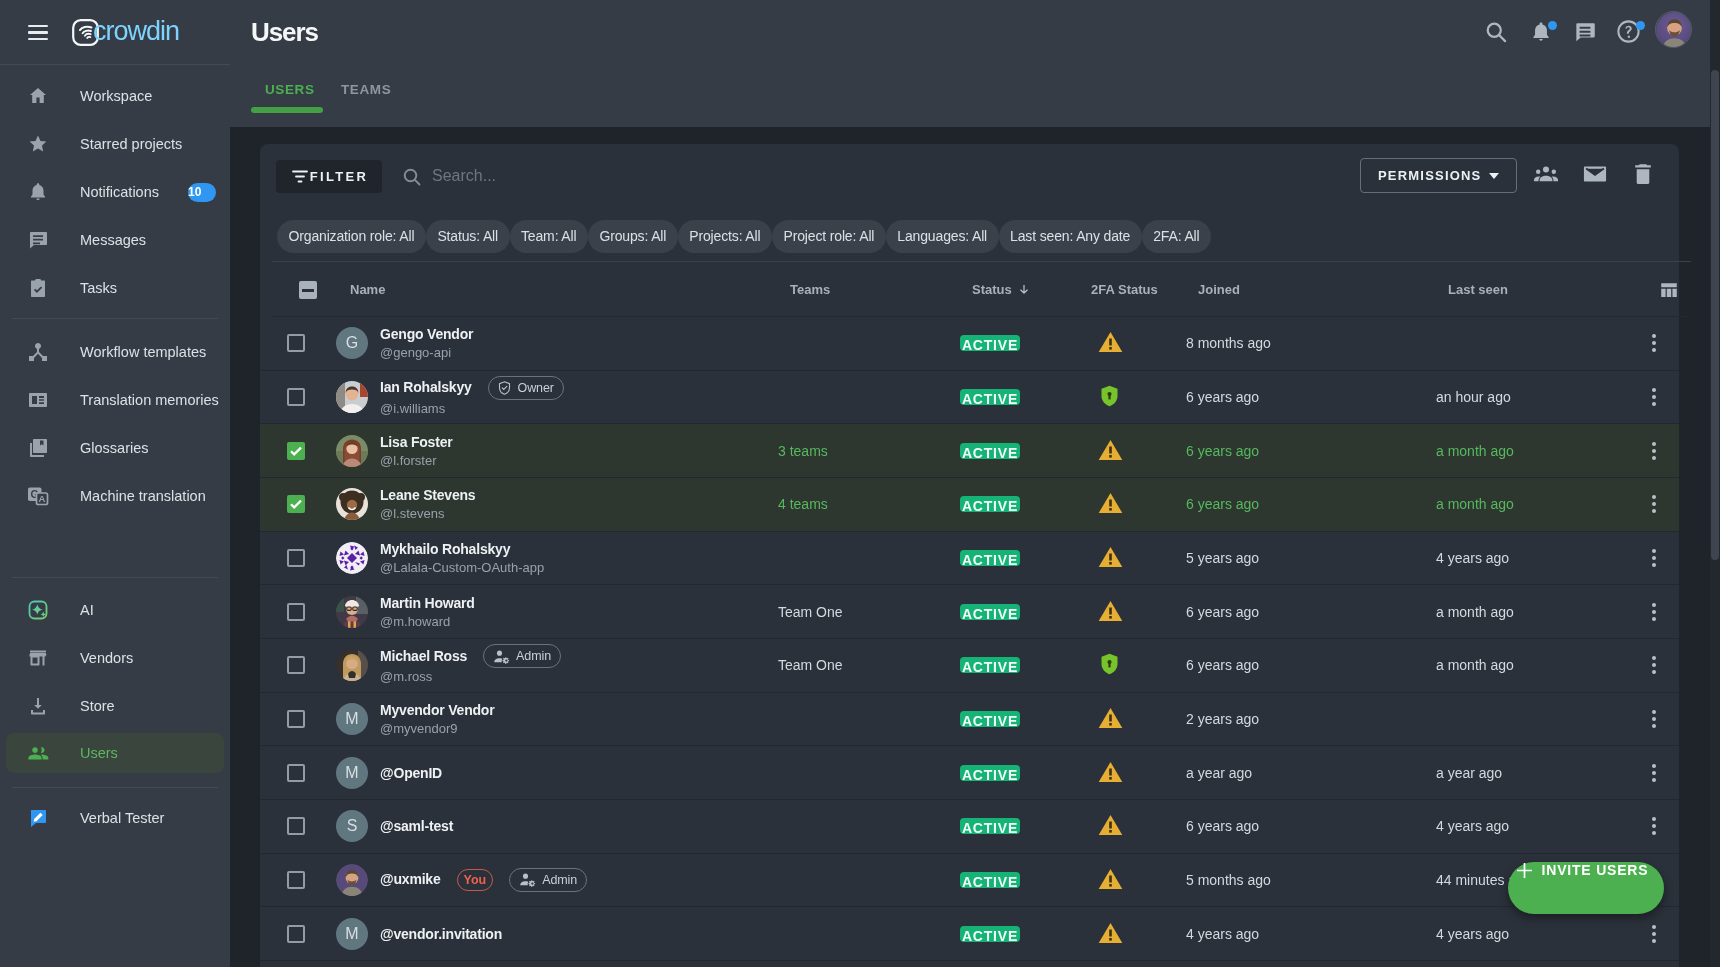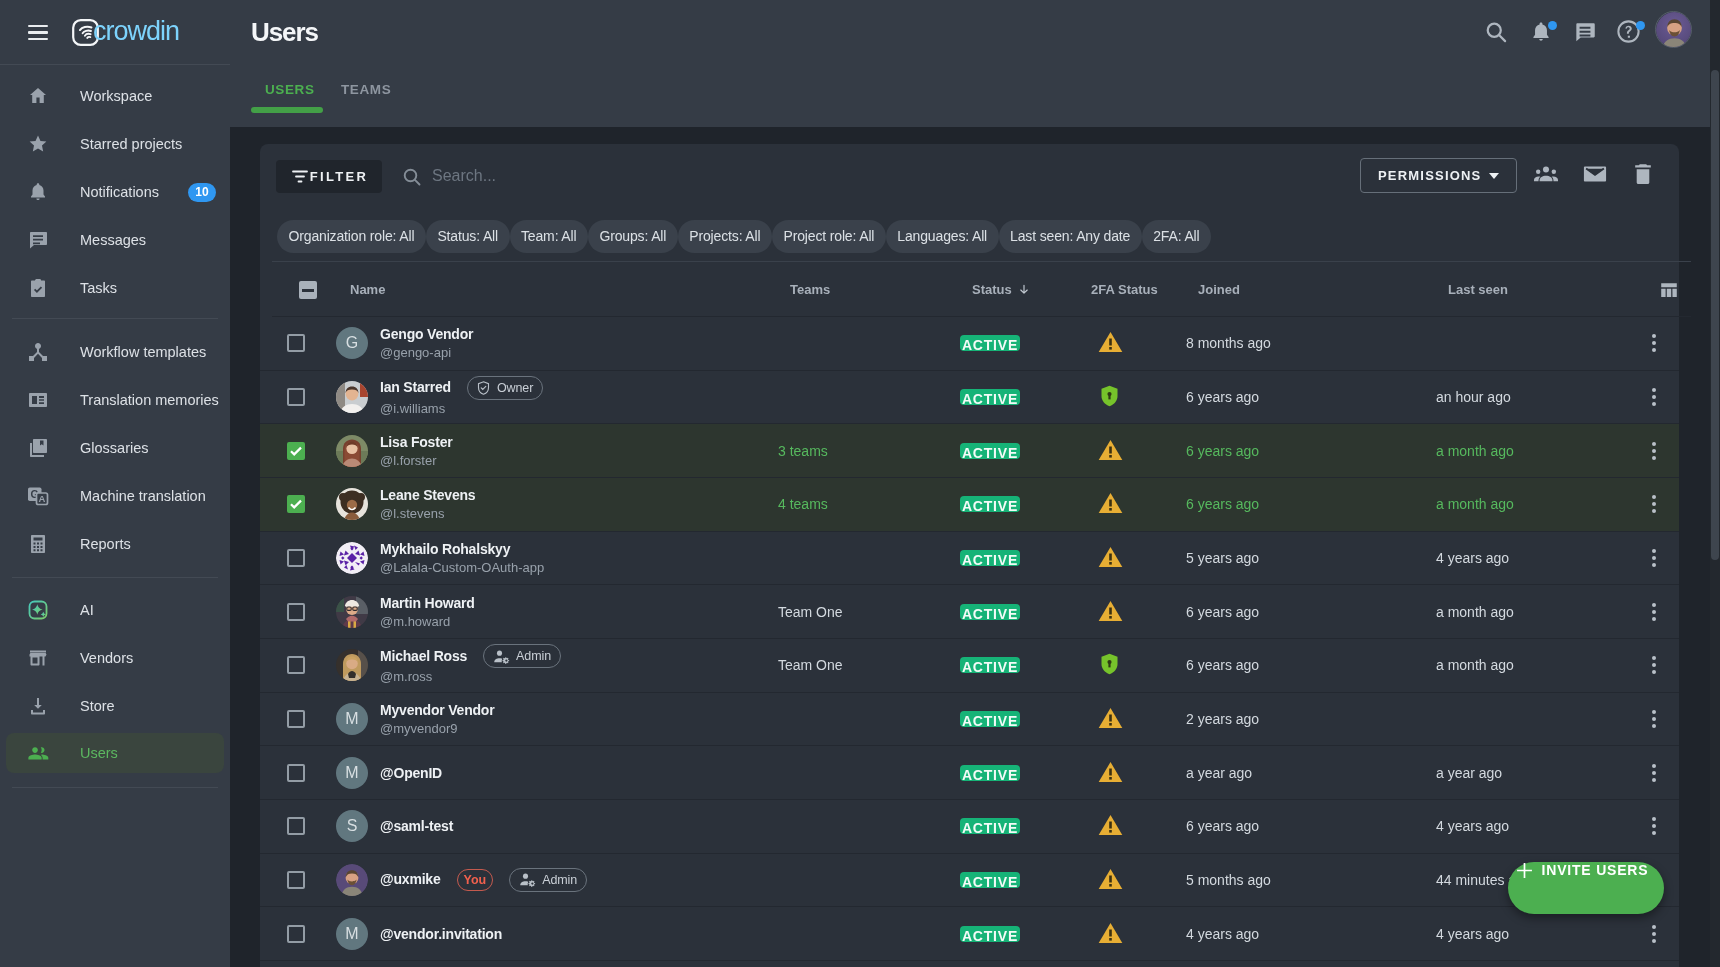--- a/index.html
+++ b/index.html
@@ -13,21 +13,21 @@
 .burger{position:absolute;left:28px;top:25px;width:20px;height:15px}
 .burger div{height:2.4px;background:#e9ecef;border-radius:1px;margin-bottom:4px}
 .logo{position:absolute;left:72px;top:19px}
 .wordmark{position:absolute;left:93px;top:16px;font-size:27px;font-weight:normal;color:#7dd3fc;letter-spacing:-1px}
 .sdiv{position:absolute;left:0;width:230px;height:1px;background:#434a54}
 .sdiv2{position:absolute;left:12px;width:206px;height:1px;background:#434a54}
 .nav{position:absolute;left:0;width:230px;height:48px}
 .nav .ic{position:absolute;left:26px;top:12px;width:24px;height:24px}
 .nav .lb{position:absolute;left:80px;top:50%;transform:translateY(-50%);font-size:14.5px;color:#dde1e6}
 .nav.act .lb{color:#5cb860}
-.badge10{position:absolute;left:188px;top:15px;width:28px;height:19px;background:#2f97f1;border-radius:10px;color:#fff;font-size:12px;font-weight:bold;text-align:center;line-height:19px}
+.badge10{position:absolute;left:188px;top:15px;width:28px;height:19px;background:#2f97f1;border-radius:10px;color:#fff;font-size:12px;font-weight:bold;text-align:left;line-height:19px}
 .usershl{position:absolute;left:6px;top:733px;width:218px;height:40px;background:#3a453e;border-radius:8px}
 
 .title{position:absolute;left:21px;top:17px;font-size:26px;font-weight:bold;color:#f4f6f8;letter-spacing:-1.1px}
 .tab1{position:absolute;left:35px;top:82px;font-size:13.5px;font-weight:bold;letter-spacing:0.6px;color:#4caf50}
 .tab2{position:absolute;left:111px;top:82px;font-size:13.5px;font-weight:bold;letter-spacing:0.6px;color:#8e96a0}
 .tabline{position:absolute;left:21px;top:107px;width:72px;height:6px;background:#43a047;border-radius:3px}
 .hico{position:absolute;top:18px;width:28px;height:28px}
 .bluedot{position:absolute;width:9px;height:9px;background:#2f97f1;border-radius:50%}
 
 .fbtn{position:absolute;left:16px;top:16px;width:106px;height:33px;background:#20252c;border-radius:4px;color:#eef1f4;font-size:13px;font-weight:bold;letter-spacing:2.3px;line-height:33px;text-align:center;padding-left:20px}
@@ -133,26 +133,20 @@
     </div>
 <div class="nav" style="top:472px">
       <div class="ic"><svg width="24" height="24" viewBox="0 0 24 24">
           <rect x="2" y="3.5" width="13.5" height="13.5" rx="1.8" fill="#9aa2ac"></rect>
           <text x="8.6" y="14" font-size="10.5" font-weight="bold" fill="#353c46" text-anchor="middle" font-family="Liberation Sans">G</text>
           <rect x="10.5" y="9" width="11" height="11.5" rx="1.8" fill="#353c46" stroke="#9aa2ac" stroke-width="1.7"></rect>
           <text x="16" y="18" font-size="9.5" font-weight="bold" fill="#9aa2ac" text-anchor="middle" font-family="Liberation Sans">A</text>
         </svg></div>
       <div class="lb">Machine translation</div>
     </div>
-<div class="nav" style="top:520px">
-      <div class="ic"><svg width="24" height="24" viewBox="0 0 24 24">
-          <path d="M6 3h12c.55 0 1 .45 1 1v16c0 .55-.45 1-1 1H6c-.55 0-1-.45-1-1V4c0-.55.45-1 1-1zm1.5 2.5v3h9v-3zm0 5v2h2v-2zm3.5 0v2h2v-2zm3.5 0v2h2v-2zm-7 3.4v2h2v-2zm3.5 0v2h2v-2zm3.5 0v2h2v-2zm-7 3.4v2h2v-2zm3.5 0v2h2v-2zm3.5 0v2h2v-2z" fill="#9aa2ac"></path>
-        </svg></div>
-      <div class="lb">Reports</div>
-    </div>
 <div class="nav" style="top:586px">
       <div class="ic"><svg width="24" height="24" viewBox="0 0 24 24">
           <rect x="3.5" y="3.5" width="17" height="17" rx="5" fill="none" stroke="url(#aig)" stroke-width="1.8"></rect>
           <path d="M11.3 6.2 Q12.1 10.7 16.6 11.5 Q12.1 12.3 11.3 16.8 Q10.5 12.3 6 11.5 Q10.5 10.7 11.3 6.2 Z" fill="url(#aig)"></path>
           <path d="M17.3 13.8 Q17.7 16 19.9 16.4 Q17.7 16.8 17.3 19 Q16.9 16.8 14.7 16.4 Q16.9 16 17.3 13.8 Z" fill="url(#aig)"></path>
           <defs>
             <linearGradient id="aig" x1="0" y1="0" x2="1" y2="1">
               <stop offset="0" stop-color="#45c9bd"></stop>
               <stop offset="1" stop-color="#7ccb6a"></stop>
             </linearGradient>
@@ -170,20 +164,27 @@
       <div class="ic"><svg width="24" height="24" viewBox="0 0 24 24">
           <path d="M11 4h2v7h2.8L12 14.8 8.2 11H11zM5 16h2v2.6h10V16h2v3.6c0 .55-.45 1-1 1H6c-.55 0-1-.45-1-1z" fill="#9aa2ac"></path>
         </svg></div>
       <div class="lb">Store</div>
     </div>
 <div class="nav act" style="top:729px">
       <div class="ic"><svg width="24" height="24" viewBox="0 0 24 24">
           <path d="M9 11.5c1.66 0 3-1.34 3-3s-1.34-3-3-3-3 1.34-3 3 1.34 3 3 3zm7 0c1.66 0 3-1.34 3-3s-1.34-3-3-3c-.35 0-.68.07-1 .18.63.78 1 1.76 1 2.82s-.37 2.04-1 2.82c.32.11.65.18 1 .18zm-7 1.8c-2.33 0-7 1.17-7 3.5v1.7h14v-1.7c0-2.33-4.67-3.5-7-3.5zm7 .2c-.29 0-.62.02-.97.06 1.16.84 1.97 1.97 1.97 3.24v1.7h6v-1.7c0-2.33-4.67-3.5-7-3.5z" fill="#4caf50" transform="scale(0.95) translate(0.5,1)"></path>
         </svg></div>
       <div class="lb">Users</div>
+    </div>
+<div class="nav" style="top:794px">
+      <div class="ic"><svg width="24" height="24" viewBox="0 0 24 24">
+          <path d="M5 4h14c.55 0 1 .45 1 1v11c0 .55-.45 1-1 1h-9l-5 4z" fill="#2f97f1"></path>
+          <path d="M8.2 12.9l6.2-6.2 2.3 2.3-6.2 6.2-2.8.5z" fill="#fff"></path>
+        </svg></div>
+      <div class="lb">Verbal Tester</div>
     </div>
 <div class="sdiv2" style="top:318px"></div>
 <div class="sdiv2" style="top:577px"></div>
 <div class="sdiv2" style="top:787px"></div>
 </div>
 <div id="hdr">
 <div class="title">Users</div>
 <div class="tab1">USERS</div>
     <div class="tab2">TEAMS</div>
     <div class="tabline"></div>
@@ -301,21 +302,21 @@
           <div class="av"><svg width="32" height="32" viewBox="0 0 32 32">
               <rect width="32" height="32" fill="#c9cdd0"></rect>
               <rect x="0" y="0" width="9" height="32" fill="#8f8a84"></rect>
               <rect x="24" y="2" width="8" height="14" fill="#a8452f"></rect>
               <path d="M4 32c1.5-6 6-9 12-9s10.5 3 12 9z" fill="#f2f0ee"></path>
               <circle cx="16" cy="13" r="6.4" fill="#e3b491"></circle>
               <path d="M9.5 12c0-4 2.7-6.6 6.5-6.6s6.5 2.6 6.5 6.6c-1.2-2.4-2.8-3.4-6.5-3.4s-5.3 1-6.5 3.4z" fill="#4a352a"></path>
             </svg></div>
           <div class="nm">
             <div class="nameline">
-              <span class="n">Ian Starred</span>
+              <span class="n">Ian Rohalskyy</span>
               <span class="obadge"><svg width="15" height="16" viewBox="0 0 24 24">
                   <path d="M12 2l8 3v6c0 5-3.2 9.2-8 11-4.8-1.8-8-6-8-11V5z" fill="none" stroke="#b9c0c8" stroke-width="1.8"></path>
                   <path d="M8.3 11.8l2.5 2.5 4.9-4.9" fill="none" stroke="#b9c0c8" stroke-width="1.8" stroke-linecap="round"></path>
                 </svg>Owner</span>
             </div>
             <div class="h">@i.williams</div>
           </div>
           <div class="pill">ACTIVE</div>
           <div class="tfa"><span style="display:inline-block;padding:0 2px"><svg width="19" height="22" viewBox="0 0 19 22">
                 <path d="M9.5 0.8l8 3v7.2c0 4.6-3.2 8.4-8 10.2-4.8-1.8-8-5.6-8-10.2V3.8z" fill="#76c32b"></path>

